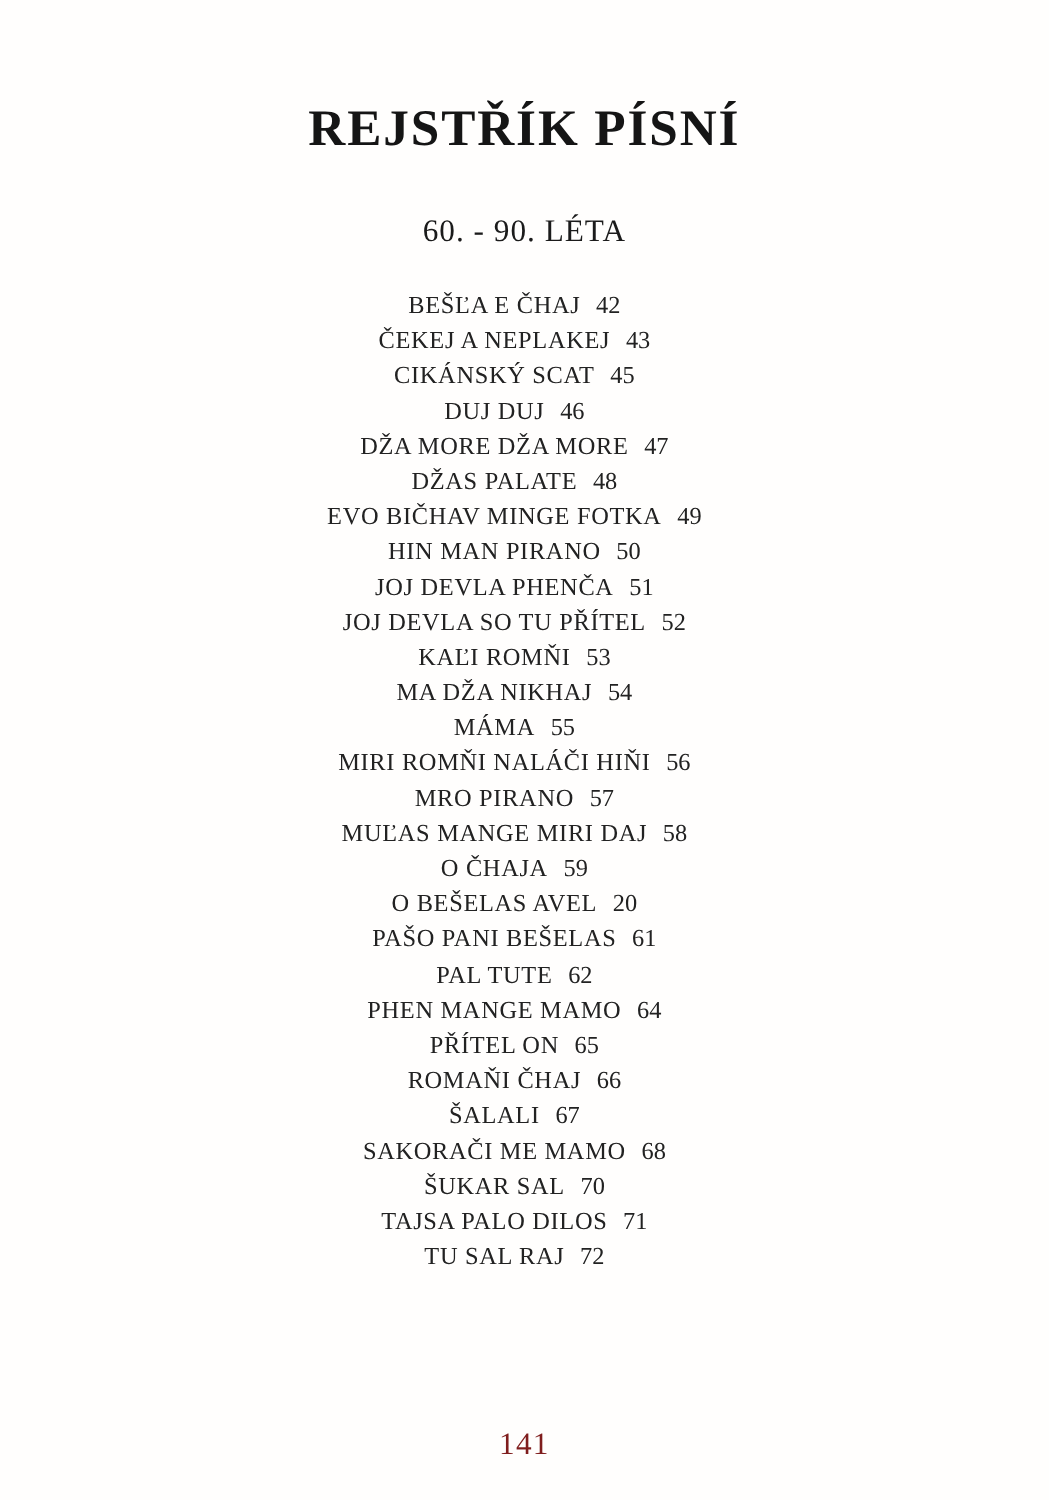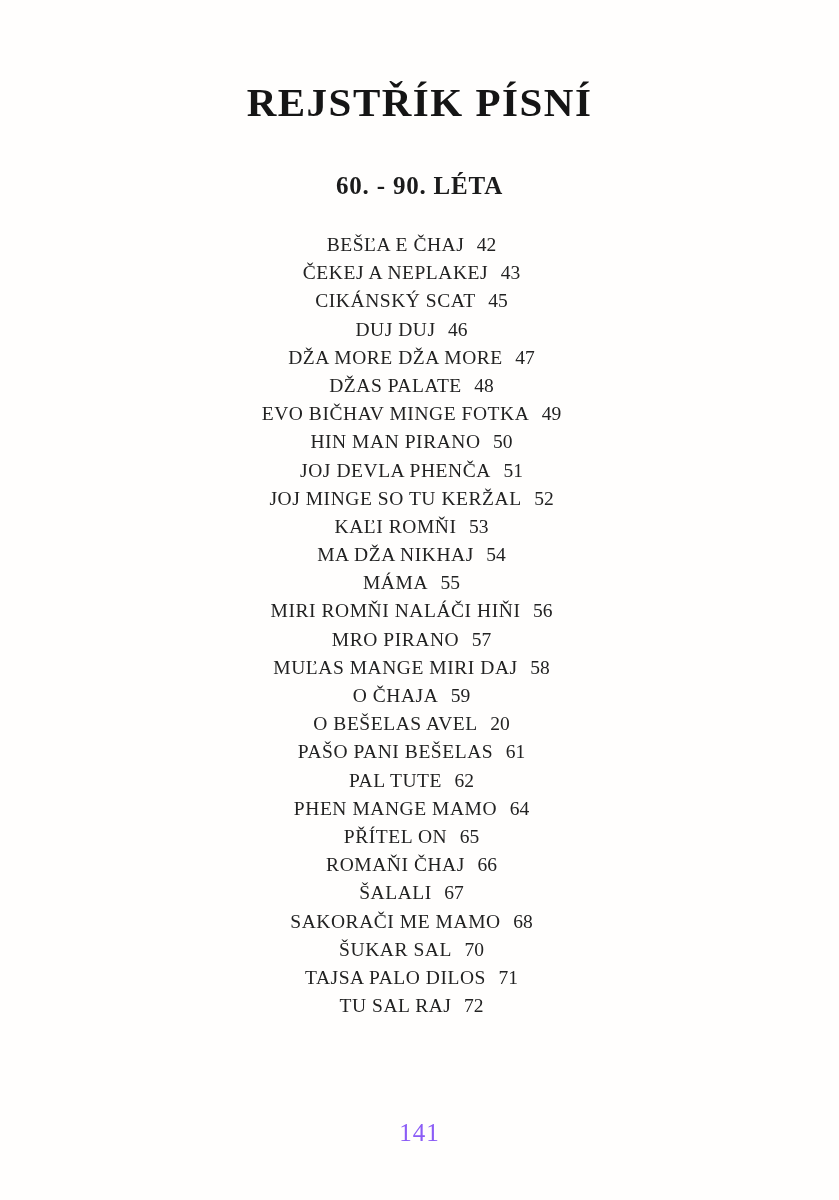--- a/index.html
+++ b/index.html
@@ -22,21 +22,21 @@
     font-size: 41px;
     font-weight: bold;
     letter-spacing: 1.5px;
     color: #151515;
     line-height: 1.1;
   }
   .section-heading {
     margin-top: 47px;
     text-align: center;
     font-size: 25px;
-    font-weight: bold;
+    font-weight: normal;
     letter-spacing: 0.8px;
     color: #1b1b1b;
   }
   .index-list {
     position: absolute;
     left: 214px;
     top: 234px;
     width: 395px;
   }
   .index-row {
@@ -54,26 +54,26 @@
   .index-row .song-page {
     font-size: 19.5px;
     letter-spacing: 0;
     text-align: right;
     min-width: 32px;
     color: #222222;
   }
   .footer-page-number {
     position: absolute;
     left: 0;
-    top: 1119px;
+    top: 1142px;
     width: 100%;
     text-align: center;
     font-size: 25px;
     letter-spacing: 1px;
-    color: #8b5cf6;
+    color: #7f1d1d;
   }
 </style>
 </head>
 <body>
 
 <div class="page">
 
   <div class="doc-title">REJSTŘÍK PÍSNÍ</div>
 
   <div class="section-heading">60. - 90. LÉTA</div>
@@ -109,21 +109,21 @@
       </div>
       <div class="index-row">
         <span class="song-title">HIN MAN PIRANO</span>
         <span class="song-page">50</span>
       </div>
       <div class="index-row">
         <span class="song-title">JOJ DEVLA PHENČA</span>
         <span class="song-page">51</span>
       </div>
       <div class="index-row">
-        <span class="song-title">JOJ MINGE SO TU KERŽAL</span>
+        <span class="song-title">JOJ DEVLA SO TU PŘÍTEL</span>
         <span class="song-page">52</span>
       </div>
       <div class="index-row">
         <span class="song-title">KAĽI ROMŇI</span>
         <span class="song-page">53</span>
       </div>
       <div class="index-row">
         <span class="song-title">MA DŽA NIKHAJ</span>
         <span class="song-page">54</span>
       </div>

